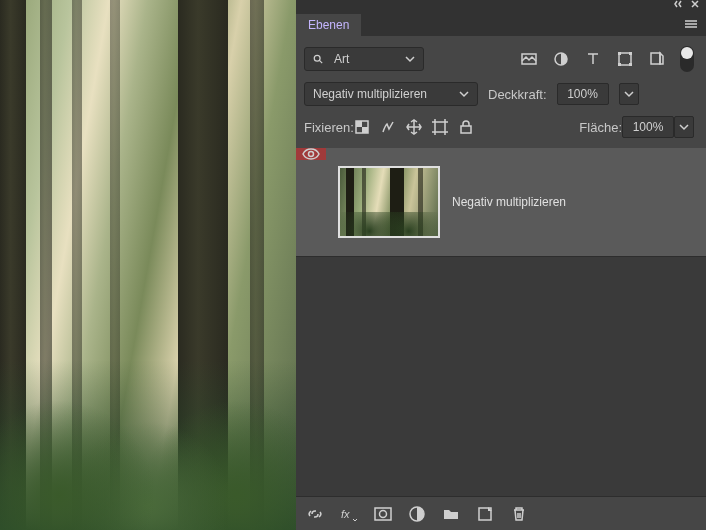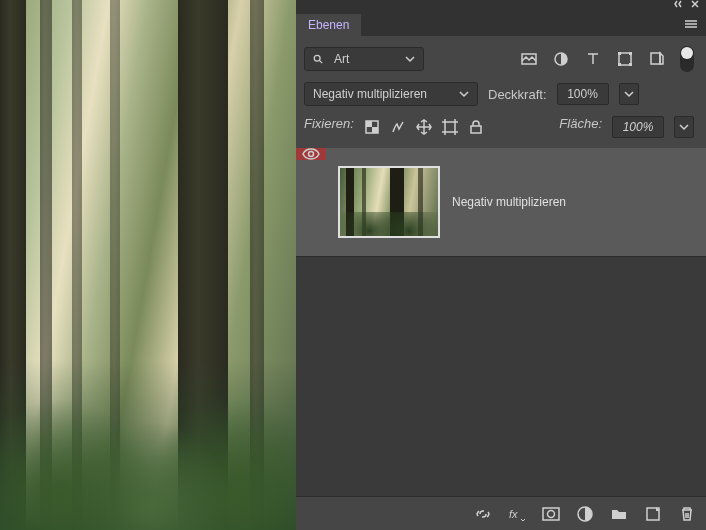--- a/index.html
+++ b/index.html
@@ -134,23 +134,22 @@
   }
   .mini-dd-caret {
     width: 20px; height: 22px;
     background: #3a3a3a;
     border: 1px solid #2a2a2a;
     border-radius: 2px;
     display: flex; align-items: center; justify-content: center;
   }
   .lock-row {
     display: flex;
+    align-items: center;
     padding: 4px 12px 10px 8px;
-    gap: 10px;
-    font-style: italic;
   }
   .lock-icons { display: flex; gap: 10px; align-items: center; }
   .lock-icons .ic { width: 16px; height: 16px; display: flex; align-items: center; justify-content: center; }
   .layers-list {
     flex: 1;
     overflow: hidden;
     background: #3a3a3a;
   }
   .layer {
     display: flex;
@@ -200,21 +199,20 @@
     margin-right: 10px;
     border: 1px solid #6a6a6a;
     border-radius: 2px;
   }
   .panel-footer {
     height: 34px;
     background: #464646;
     border-top: 1px solid #2d2d2d;
     display: flex;
     align-items: center;
-    justify-content: flex-end;
     padding: 0 10px;
     gap: 16px;
   }
   .panel-footer .fic { width: 18px; height: 18px; display: flex; align-items: center; justify-content: center; }
   svg { stroke: #cfcfcf; fill: none; stroke-width: 1.5; }
   .caret { width: 10px; height: 10px; }
 </style>
 </head>
 <body>
 

